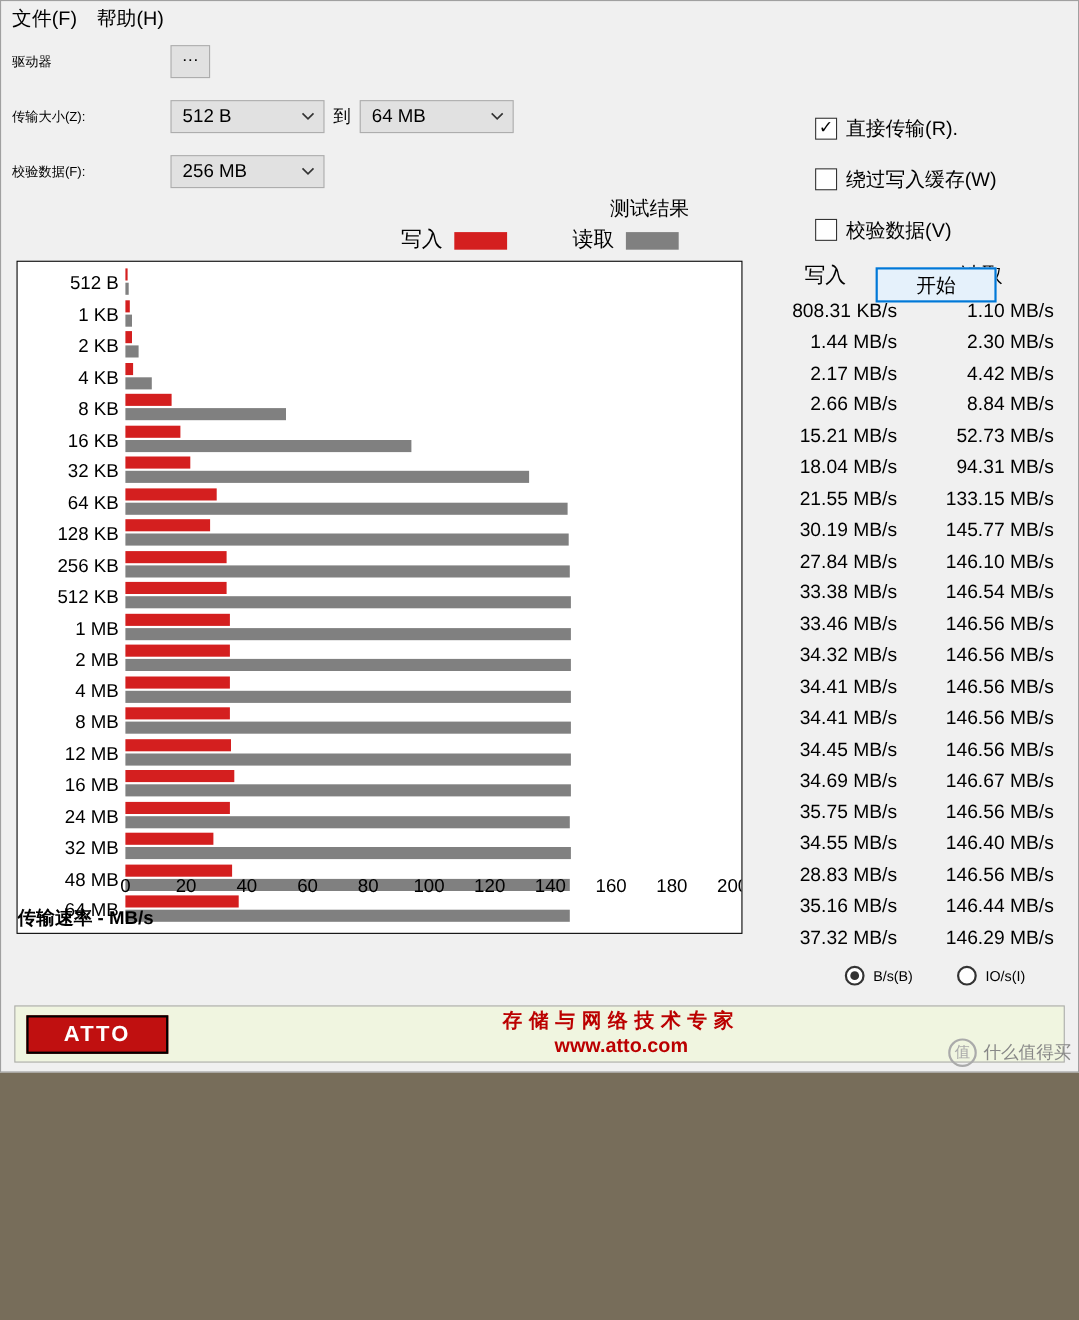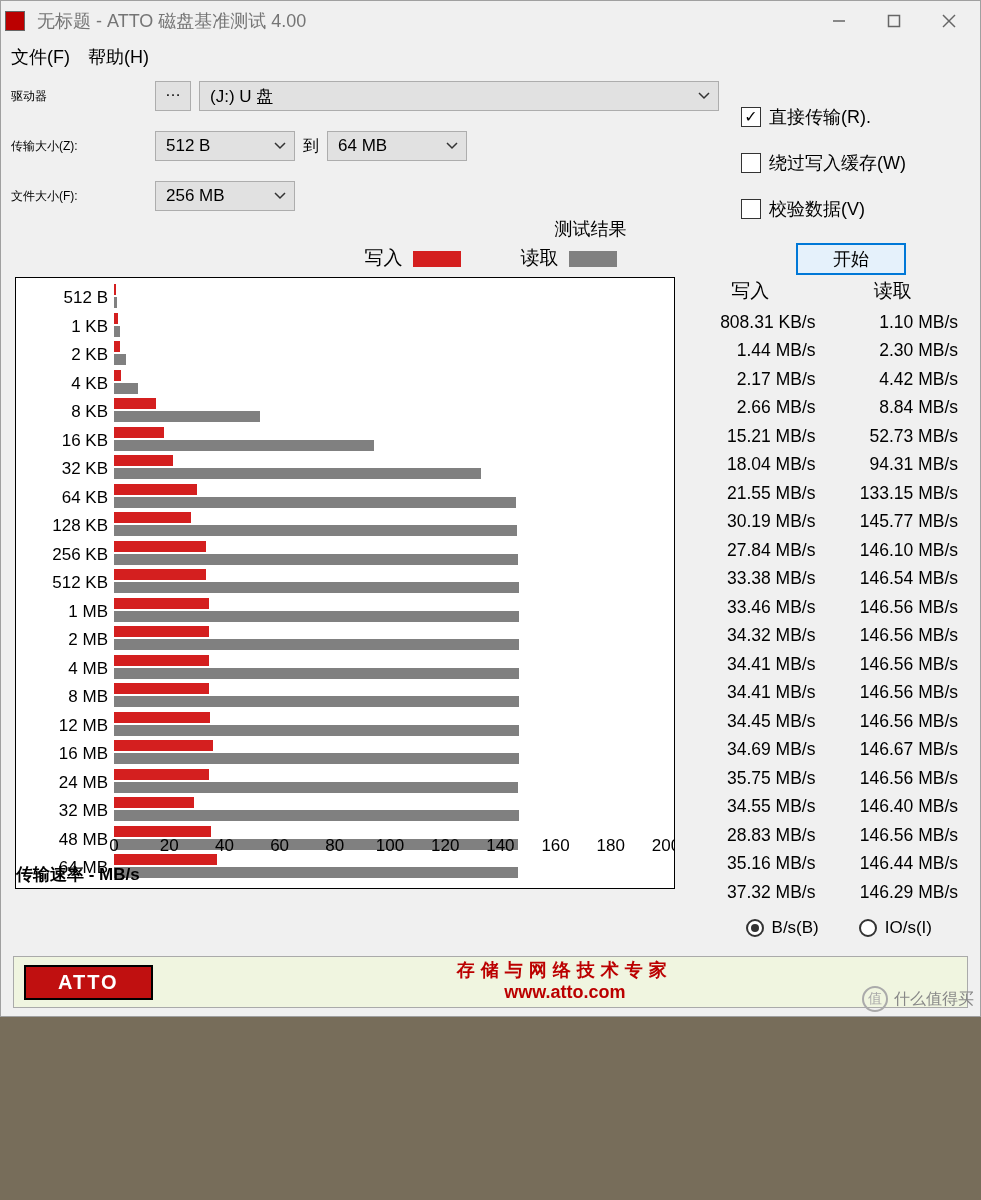--- a/index.html
+++ b/index.html
@@ -49,77 +49,47 @@
 .bar.read { background:#808080; top:15px; }
 .x-axis { position:absolute; left:98px; right:8px; bottom:28px; height:24px; font-size:17px; }
 .x-ticks { position:relative; width:100%; height:20px; }
 .x-tick { position:absolute; transform:translateX(-50%); }
 .x-label { position:absolute; bottom:2px; left:0; right:0; text-align:left; font-size:17px;font-weight:bold; }
 
 .data-cols { flex:1; display:flex; font-size:17.5px; line-height:28.5px; padding-left:10px; }
 .data-col { flex:1; text-align:right; padding-right:12px; }
 .col-head { text-align:center; font-size:19px; margin-bottom:2px; }
 
-.unit-row { display:flex; justify-content:flex-end; gap:40px; padding:12px 38px 8px 0; font-size:17px; align-items:center;text-align:center; }
+.unit-row { display:flex; justify-content:flex-end; gap:40px; padding:12px 38px 8px 0; font-size:13px; align-items:center;text-align:center; }
 .radio { display:flex; align-items:center; gap:8px; }
 .rdot { width:18px; height:18px; border:2px solid #333; border-radius:50%; display:flex; align-items:center; justify-content:center; background:#fff; }
 .rdot.on::after { content:""; width:8px; height:8px; border-radius:50%; background:#333; }
 
 .footer { display:flex; align-items:center; background:#f0f5e0; border:1px solid #aaa; margin:4px 12px 8px 12px; height:52px; }
 .atto-box { background:#c01010; color:#fff; font-weight:bold; font-size:20px; padding:4px 32px; border:2px solid #000; margin:4px 10px; letter-spacing:2px; }
 .footer-mid { flex:1; text-align:center; color:#b00; font-size:18px; line-height:1.2; }
 .footer-mid .sp { letter-spacing:6px; font-weight:bold; }
 .watermark { position:absolute; right:6px; bottom:4px; display:flex; align-items:center; gap:6px; color:#888; font-size:16px; }
 .wm-icon { width:26px; height:26px; border-radius:50%; border:2px solid #aaa; display:flex; align-items:center; justify-content:center; color:#aaa; font-size:14px; }
 </style>
 </head>
 <body>
 
 <div class="window">
-  <div class="title-bar">
-    <span class="app-icon"></span>
-    <span class="title-text">无标题 - ATTO 磁盘基准测试 4.00</span>
-    <div class="win-btns">
-      <div class="win-btn">
-          <svg viewBox="0 0 14 14">
-            <line x1="1" y1="7" x2="13" y2="7" stroke="#666" stroke-width="1.5"></line>
-          </svg>
-        </div>
-      <div class="win-btn">
-          <svg viewBox="0 0 14 14">
-            <rect x="1.5" y="1.5" width="11" height="11" fill="none" stroke="#666" stroke-width="1.5"></rect>
-          </svg>
-        </div>
-      <div class="win-btn">
-          <svg viewBox="0 0 14 14">
-            <line x1="1" y1="1" x2="13" y2="13" stroke="#666" stroke-width="1.5"></line>
-            <line x1="13" y1="1" x2="1" y2="13" stroke="#666" stroke-width="1.5"></line>
-          </svg>
-        </div>
-    </div>
-  </div>
 
   <div class="menu-bar">
     <span>文件(F)</span>
     <span>帮助(H)</span>
   </div>
 
   <div class="client">
     <div class="form">
       <div class="row">
         <div class="label">驱动器</div>
         <div class="ellips-btn">…</div>
-        <div class="combo" style="width:520px;">
-          <span>(J:) U 盘</span>
-          <span class="arrow">
-              <svg viewBox="0 0 12 8">
-                <polyline points="1,1 6,6 11,1" fill="none" stroke="#333" stroke-width="1.5"></polyline>
-              </svg>
-            </span>
-        </div>
       </div>
       <div class="row">
         <div class="label">传输大小(Z):</div>
         <div class="combo" style="width:140px;">
           <span>512 B</span>
           <span class="arrow">
               <svg viewBox="0 0 12 8">
                 <polyline points="1,1 6,6 11,1" fill="none" stroke="#333" stroke-width="1.5"></polyline>
               </svg>
             </span>
@@ -128,21 +98,21 @@
         <div class="combo" style="width:140px;">
           <span>64 MB</span>
           <span class="arrow">
               <svg viewBox="0 0 12 8">
                 <polyline points="1,1 6,6 11,1" fill="none" stroke="#333" stroke-width="1.5"></polyline>
               </svg>
             </span>
         </div>
       </div>
       <div class="row">
-        <div class="label">文件大小(F):</div>
+        <div class="label">校验数据(F):</div>
         <div class="combo" style="width:140px;">
           <span>256 MB</span>
           <span class="arrow">
               <svg viewBox="0 0 12 8">
                 <polyline points="1,1 6,6 11,1" fill="none" stroke="#333" stroke-width="1.5"></polyline>
               </svg>
             </span>
         </div>
       </div>
     </div>

